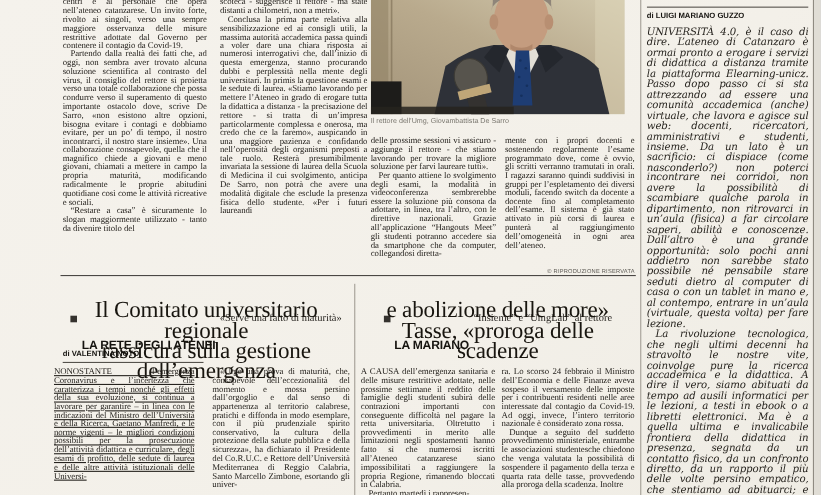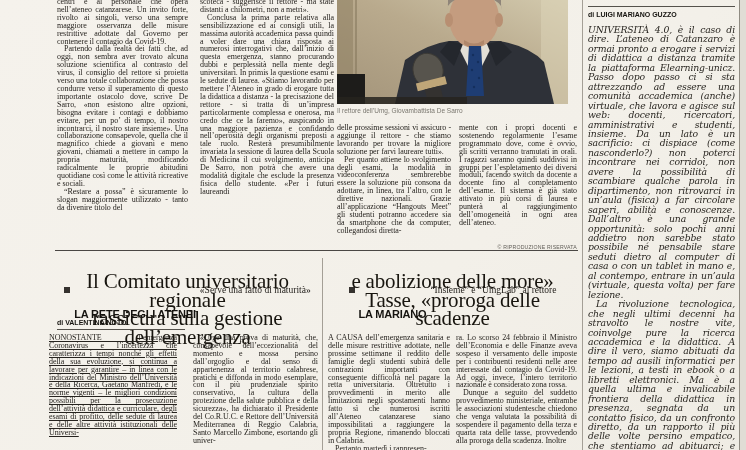--- a/index.html
+++ b/index.html
@@ -75,21 +75,21 @@
   .optext p.ind { text-indent:8px; }
 </style>
 </head>
 <body>
 
 <div class="page">
 
   <div class="abs body-text" id="col-a">
     <p>centri e al personale che opera nell’ateneo catanzarese. Un invito forte, rivolto ai singoli, verso una sempre maggiore osservanza delle misure restrittive adottate dal Governo per contenere il contagio da Covid-19.</p>
     <p class="ind">Partendo dalla realtà dei fatti che, ad oggi, non sembra aver trovato alcuna soluzione scientifica al contrasto del virus, il consiglio del rettore si proietta verso una totale collaborazione che possa condurre verso il superamento di questo importante ostacolo dove, scrive De Sarro, «non esistono altre opzioni, bisogna evitare i contagi e dobbiamo evitare, per un po’ di tempo, il nostro incontrarci, il nostro stare insieme». Una collaborazione consapevole, quella che il magnifico chiede a giovani e meno giovani, chiamati a mettere in campo la propria maturità, modificando radicalmente le proprie abitudini quotidiane così come le attività ricreative e sociali.</p>
-    <p class="ind">“Restare a possa” è sicuramente lo slogan maggiormente utilizzato - tanto da divenire titolo del</p>
+    <p class="ind">“Restare a casa” è sicuramente lo slogan maggiormente utilizzato - tanto da divenire titolo del</p>
   </div>
 
   <div class="abs body-text" id="col-b">
     <p>scoteca - suggerisce il rettore - ma state distanti a chilometri, non a metri».</p>
     <p class="ind">Conclusa la prima parte relativa alla sensibilizzazione ed ai consigli utili, la massima autorità accademica passa quindi a voler dare una chiara risposta ai numerosi interrogativi che, dall’inizio di questa emergenza, stanno procurando dubbi e perplessità nella mente degli universitari. In primis la questione esami e le sedute di laurea. «Stiamo lavorando per mettere l’Ateneo in grado di erogare tutta la didattica a distanza - la precisazione del rettore - si tratta di un’impresa particolarmente complessa e onerosa, ma credo che ce la faremo», auspicando in una maggiore pazienza e confidando nell’operosità degli organismi preposti a tale ruolo. Resterà presumibilmente invariata la sessione di laurea della Scuola di Medicina il cui svolgimento, anticipa De Sarro, non potrà che avere una modalità digitale che esclude la presenza fisica dello studente. «Per i futuri laureandi</p>
   </div>
 
   <div class="abs photo-wrap">
     <svg width="231" height="104" viewBox="0 0 231 104">
       <defs>

